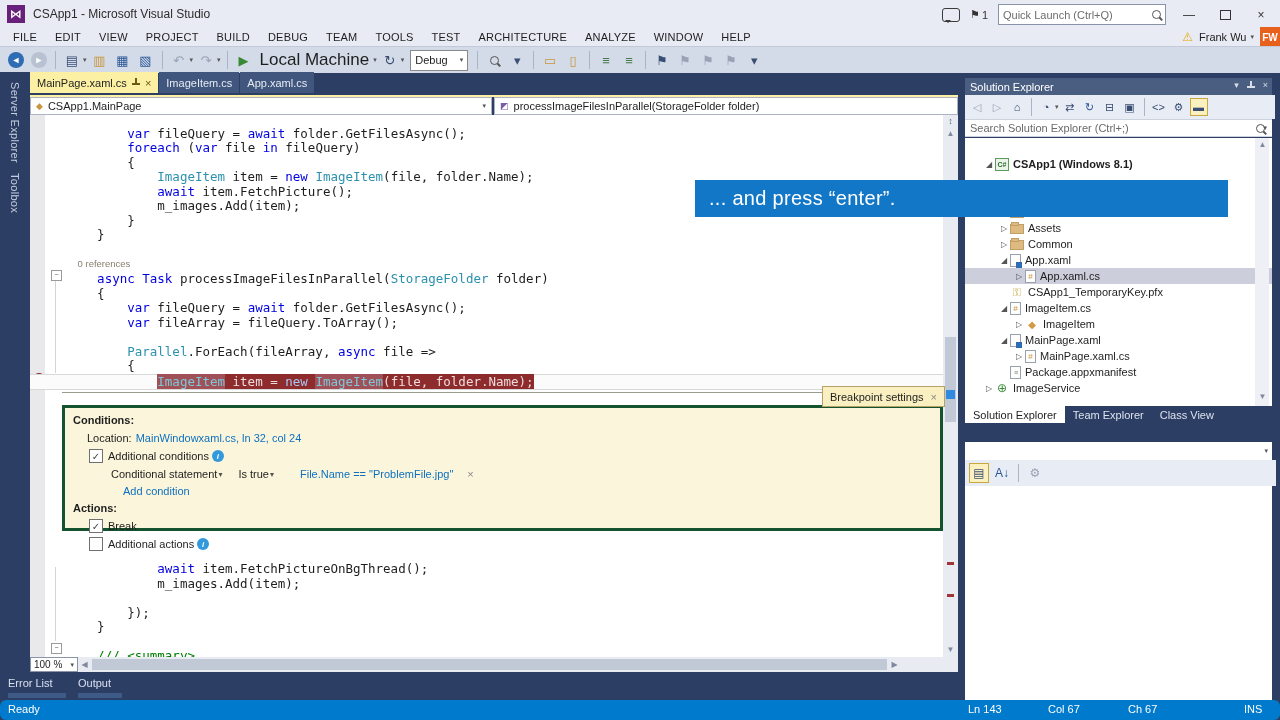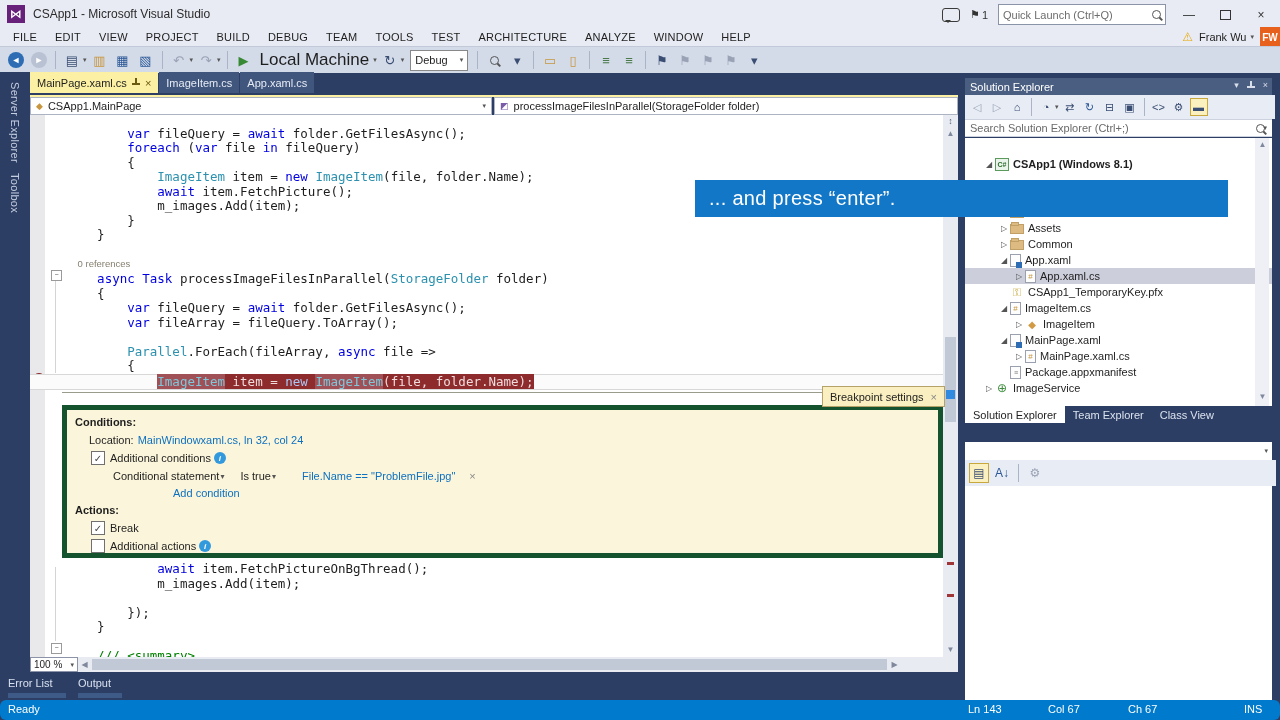--- a/index.html
+++ b/index.html
@@ -81,24 +81,24 @@
   
   #vscroll{position:absolute;left:913px;top:0;width:15px;height:542px;background:#e8ebf2;}
   .sbarrow{position:absolute;left:0;width:15px;text-align:center;font-size:8px;color:#7f889c;}
   #vthumb{position:absolute;left:2px;top:222px;width:11px;height:85px;background:#c1c8d6;}
   #bluemark{position:absolute;left:3px;top:275px;width:9px;height:9px;background:#2f8ae0;}
   .redmark{position:absolute;left:4px;width:7px;height:3px;background:#a03538;}
   #splitgrip{position:absolute;left:0;top:1px;width:15px;text-align:center;font-size:9px;color:#55617d;}
   
   #bp-tab{position:absolute;left:792px;top:271px;width:121px;height:19px;background:#f9efc0;border:1px solid #b5a268;display:flex;align-items:center;justify-content:center;gap:7px;font-size:11px;color:#1e1e1e;z-index:5;}
   #bp-line{position:absolute;left:32px;top:277px;width:760px;height:1px;background:#9b9b8c;}
-  #bp-pop{position:absolute;left:32px;top:290px;width:881px;height:153px;background:#fbf6db;border:5px solid #14532d;box-sizing:border-box;z-index:4;font-size:11px;}
+  #bp-pop{position:absolute;left:32px;top:290px;width:881px;height:126px;background:#fbf6db;border:3px solid #14532d;box-sizing:border-box;z-index:4;font-size:11px;}
   .bp-row{position:absolute;left:0;width:100%;height:16px;display:flex;align-items:center;}
   .bp-h{font-weight:bold;color:#1e1e1e;}
-  .bluelink{color:#0e70c0;margin-left:48px;}
+  .bluelink{color:#0e70c0;}
   .chk{width:12px;height:12px;border:1px solid #707070;background:#fff;display:inline-flex;align-items:center;justify-content:center;font-size:10px;color:#444;margin-right:5px;flex:none;}
   .info{width:12px;height:12px;border-radius:50%;background:#3399dd;color:#fff;font-size:8px;font-style:italic;font-weight:bold;display:inline-flex;align-items:center;justify-content:center;margin-left:3px;}
   .bp-dd{display:flex;align-items:center;gap:3px;color:#1e1e1e;}
   .bp-dd .dd{font-size:8px;}
   .bp-x{color:#888;font-size:11px;}
   
   #edbottom{position:absolute;left:0;top:585px;width:928px;height:15px;background:#e8ebf2;display:flex;align-items:center;}
   #zoombox{width:48px;height:15px;background:#fff;border:1px solid #8a93a8;display:flex;align-items:center;justify-content:space-between;padding:0 3px;font-size:10px;box-sizing:border-box;margin-left:0;}
   .harr{width:13px;text-align:center;font-size:8px;color:#7f889c;}
   #hthumb{width:795px;height:11px;background:#c1c8d6;margin:0 1px;}

